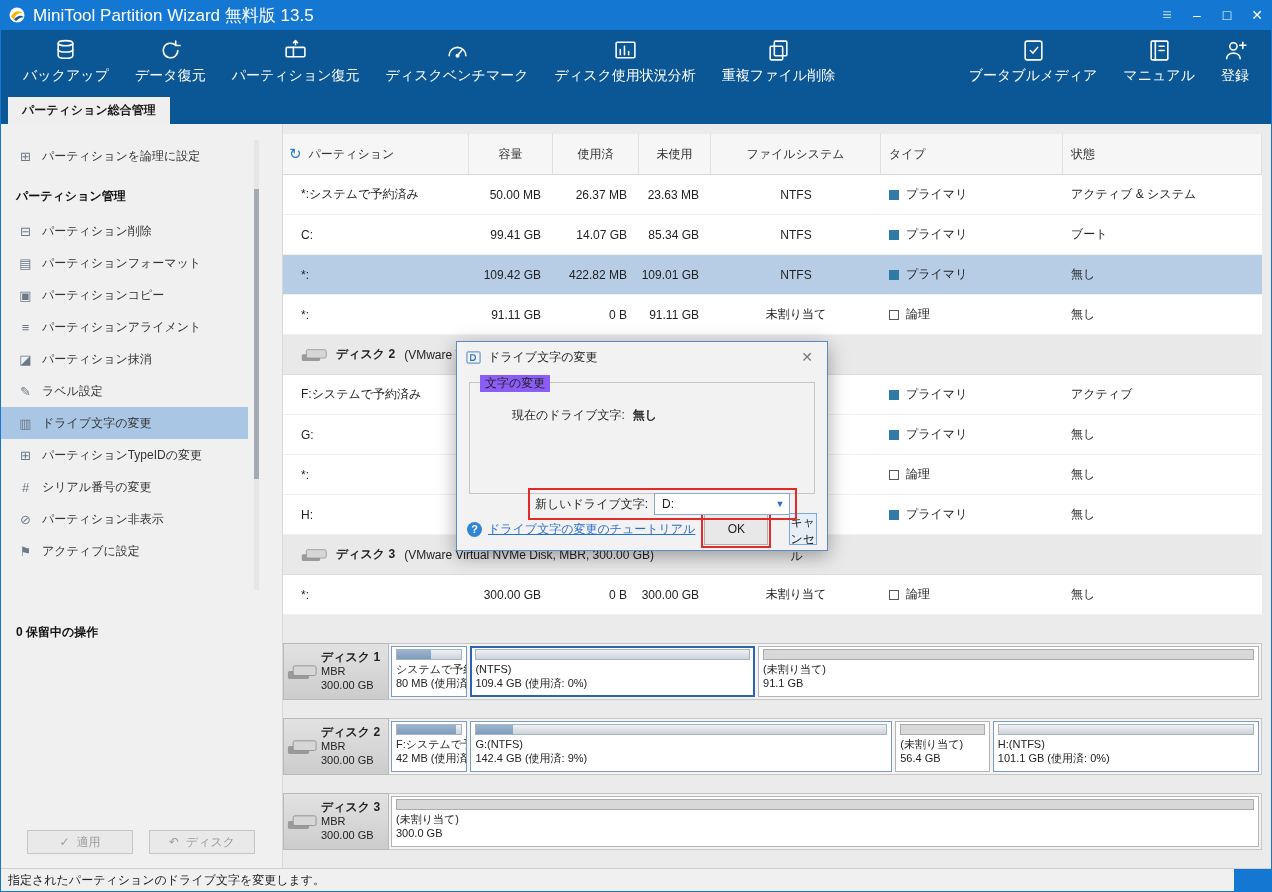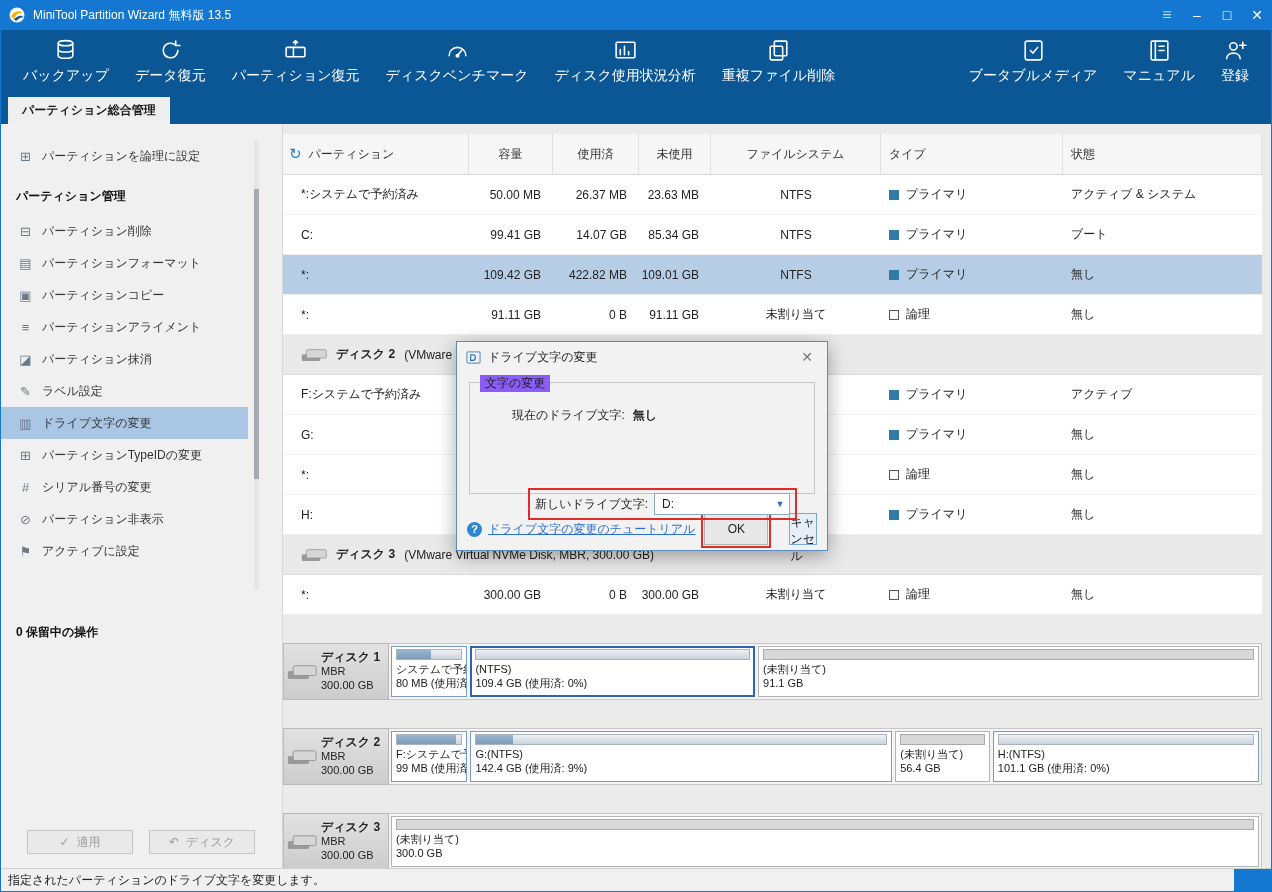--- a/index.html
+++ b/index.html
@@ -7,21 +7,21 @@
   body {
     font-family: "Liberation Sans", "DejaVu Sans", sans-serif;
     font-size: 12px; color: #222;
     display: flex; flex-direction: column;
     background: #ebebeb; overflow: hidden; position: relative;
   }
   .frame { position: absolute; inset: 0; border: 1px solid #1478d2; pointer-events: none; z-index: 90; }
 
   
   .titlebar { height: 30px; background: #1478d2; display: flex; align-items: center; padding-left: 8px; gap: 7px; color: #fff; flex: 0 0 auto; }
-  .title-text { font-size: 12px; }
+  .title-text { font-size: 17px; }
   .win-controls { margin-left: auto; display: flex; height: 100%; }
   .win-btn { width: 30px; height: 100%; display: grid; place-items: center; color: #fff; font-size: 14px; cursor: default; }
   .win-btn.menu { color: #bcd9f5; font-size: 16px; }
 
   
   .toolbar { height: 66px; background: #0b5796; display: flex; justify-content: space-between; padding: 0 10px; flex: 0 0 auto; }
   .tb-group { display: flex; }
   .tb-item { display: flex; flex-direction: column; align-items: center; padding: 8px 13px 0 13px; color: #fff; }
   .tb-ic { width: 25px; height: 25px; }
   .tb-lbl { font-size: 14px; margin-top: 4px; white-space: nowrap; }
@@ -58,21 +58,21 @@
   .sq { width: 10px; height: 10px; flex: 0 0 auto; }
   .sq.primary { background: #2f7ba6; border: 1px solid #2f7ba6; }
   .sq.logical { background: #fff; border: 1px solid #555; }
   .trow.sel { background: #b7cde6; }
   .trow.sel .cell { background: transparent; }
   .trow.disk { display: flex; background: #e9e9e9; border-bottom: 1px solid #dcdcdc; gap: 9px; padding-left: 18px; }
   .trow.disk b { font-weight: bold; }
   .refresh { color: #2b7cd3; font-size: 15px; margin: 0 7px 0 6px; }
 
   
-  .diskmap { margin: 28px 10px 0 0; display: flex; flex-direction: column; gap: 28px; }
+  .diskmap { margin: 28px 10px 0 0; display: flex; flex-direction: column; gap: 18px; }
   .dpanel { display: flex; height: 57px; }
   .dlabel { width: 106px; flex: 0 0 auto; background: linear-gradient(#e2e2e2, #cccccc); border: 1px solid #b9b9b9; display: flex; align-items: center; gap: 4px; padding-left: 3px; }
   .dlabel .dtxt { font-size: 11px; line-height: 1.25; }
   .dlabel .dtxt b { font-size: 12px; }
   .dsegs { flex: 1 1 auto; display: flex; gap: 3px; padding: 2px; background: #f4f4f4; border: 1px solid #c6c6c6; border-left: none; min-width: 0; }
   .dseg { border: 1px solid #7c9cbf; background: #fff; padding: 2px 4px; overflow: hidden; flex: 0 0 auto; }
   .dseg.grow { flex: 1 1 auto; }
   .dseg.unalloc { border-color: #b3b3b3; }
   .dseg.selected { border: 2px solid #2f63ad; padding: 1px 3px; }
   .bar { height: 11px; background: linear-gradient(#eef1f5, #ccd3db); border: 1px solid #a9b3bf; position: relative; margin-bottom: 2px; }
@@ -472,21 +472,21 @@
             <span>MBR</span><br>
             <span>300.00 GB</span>
           </div>
         </div>
         <div class="dsegs">
           <div class="dseg" style="width:8.8%">
             <div class="bar">
                 <div class="fill" style="width:92%"></div>
               </div>
             <div class="l1">F:システムで予</div>
-            <div class="l2">99 MB (使用済</div>
+            <div class="l2">42 MB (使用済</div>
           </div>
           <div class="dseg" style="width:48.6%">
             <div class="bar">
                 <div class="fill" style="width:9%"></div>
               </div>
             <div class="l1">G:(NTFS)</div>
             <div class="l2">142.4 GB (使用済: 9%)</div>
           </div>
           <div class="dseg unalloc" style="width:10.9%">
             <div class="bar flat"></div>

